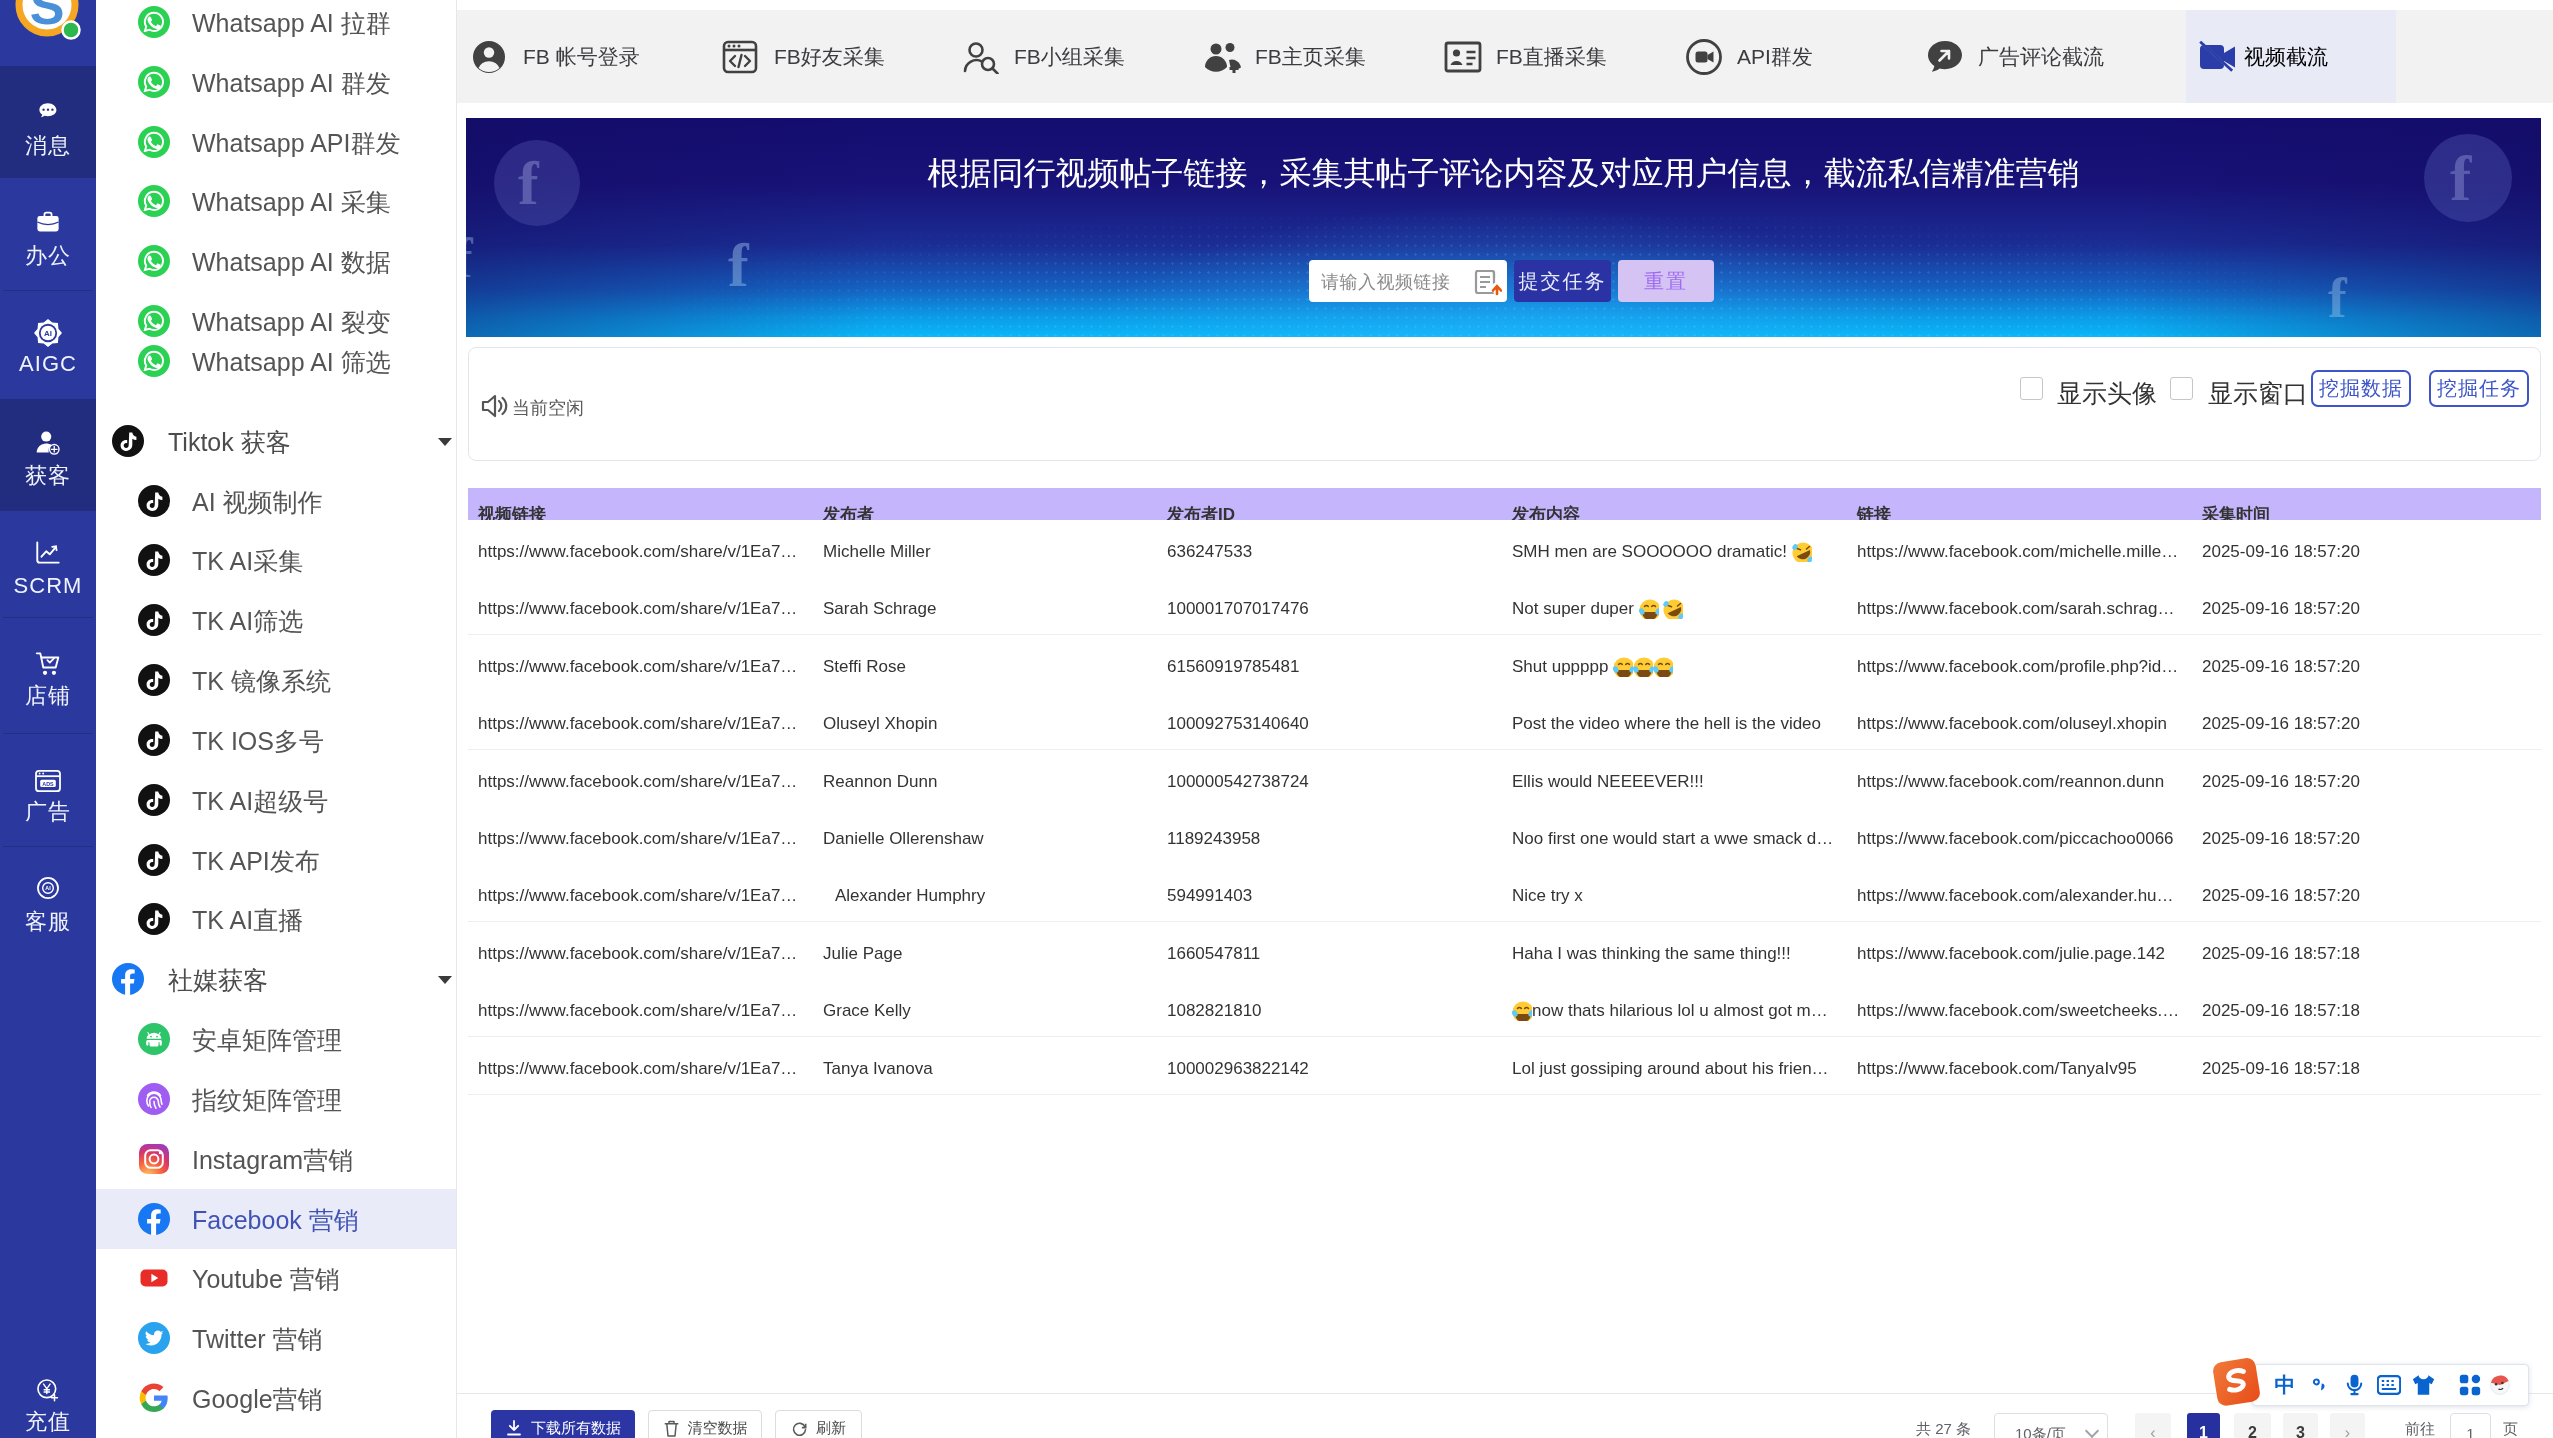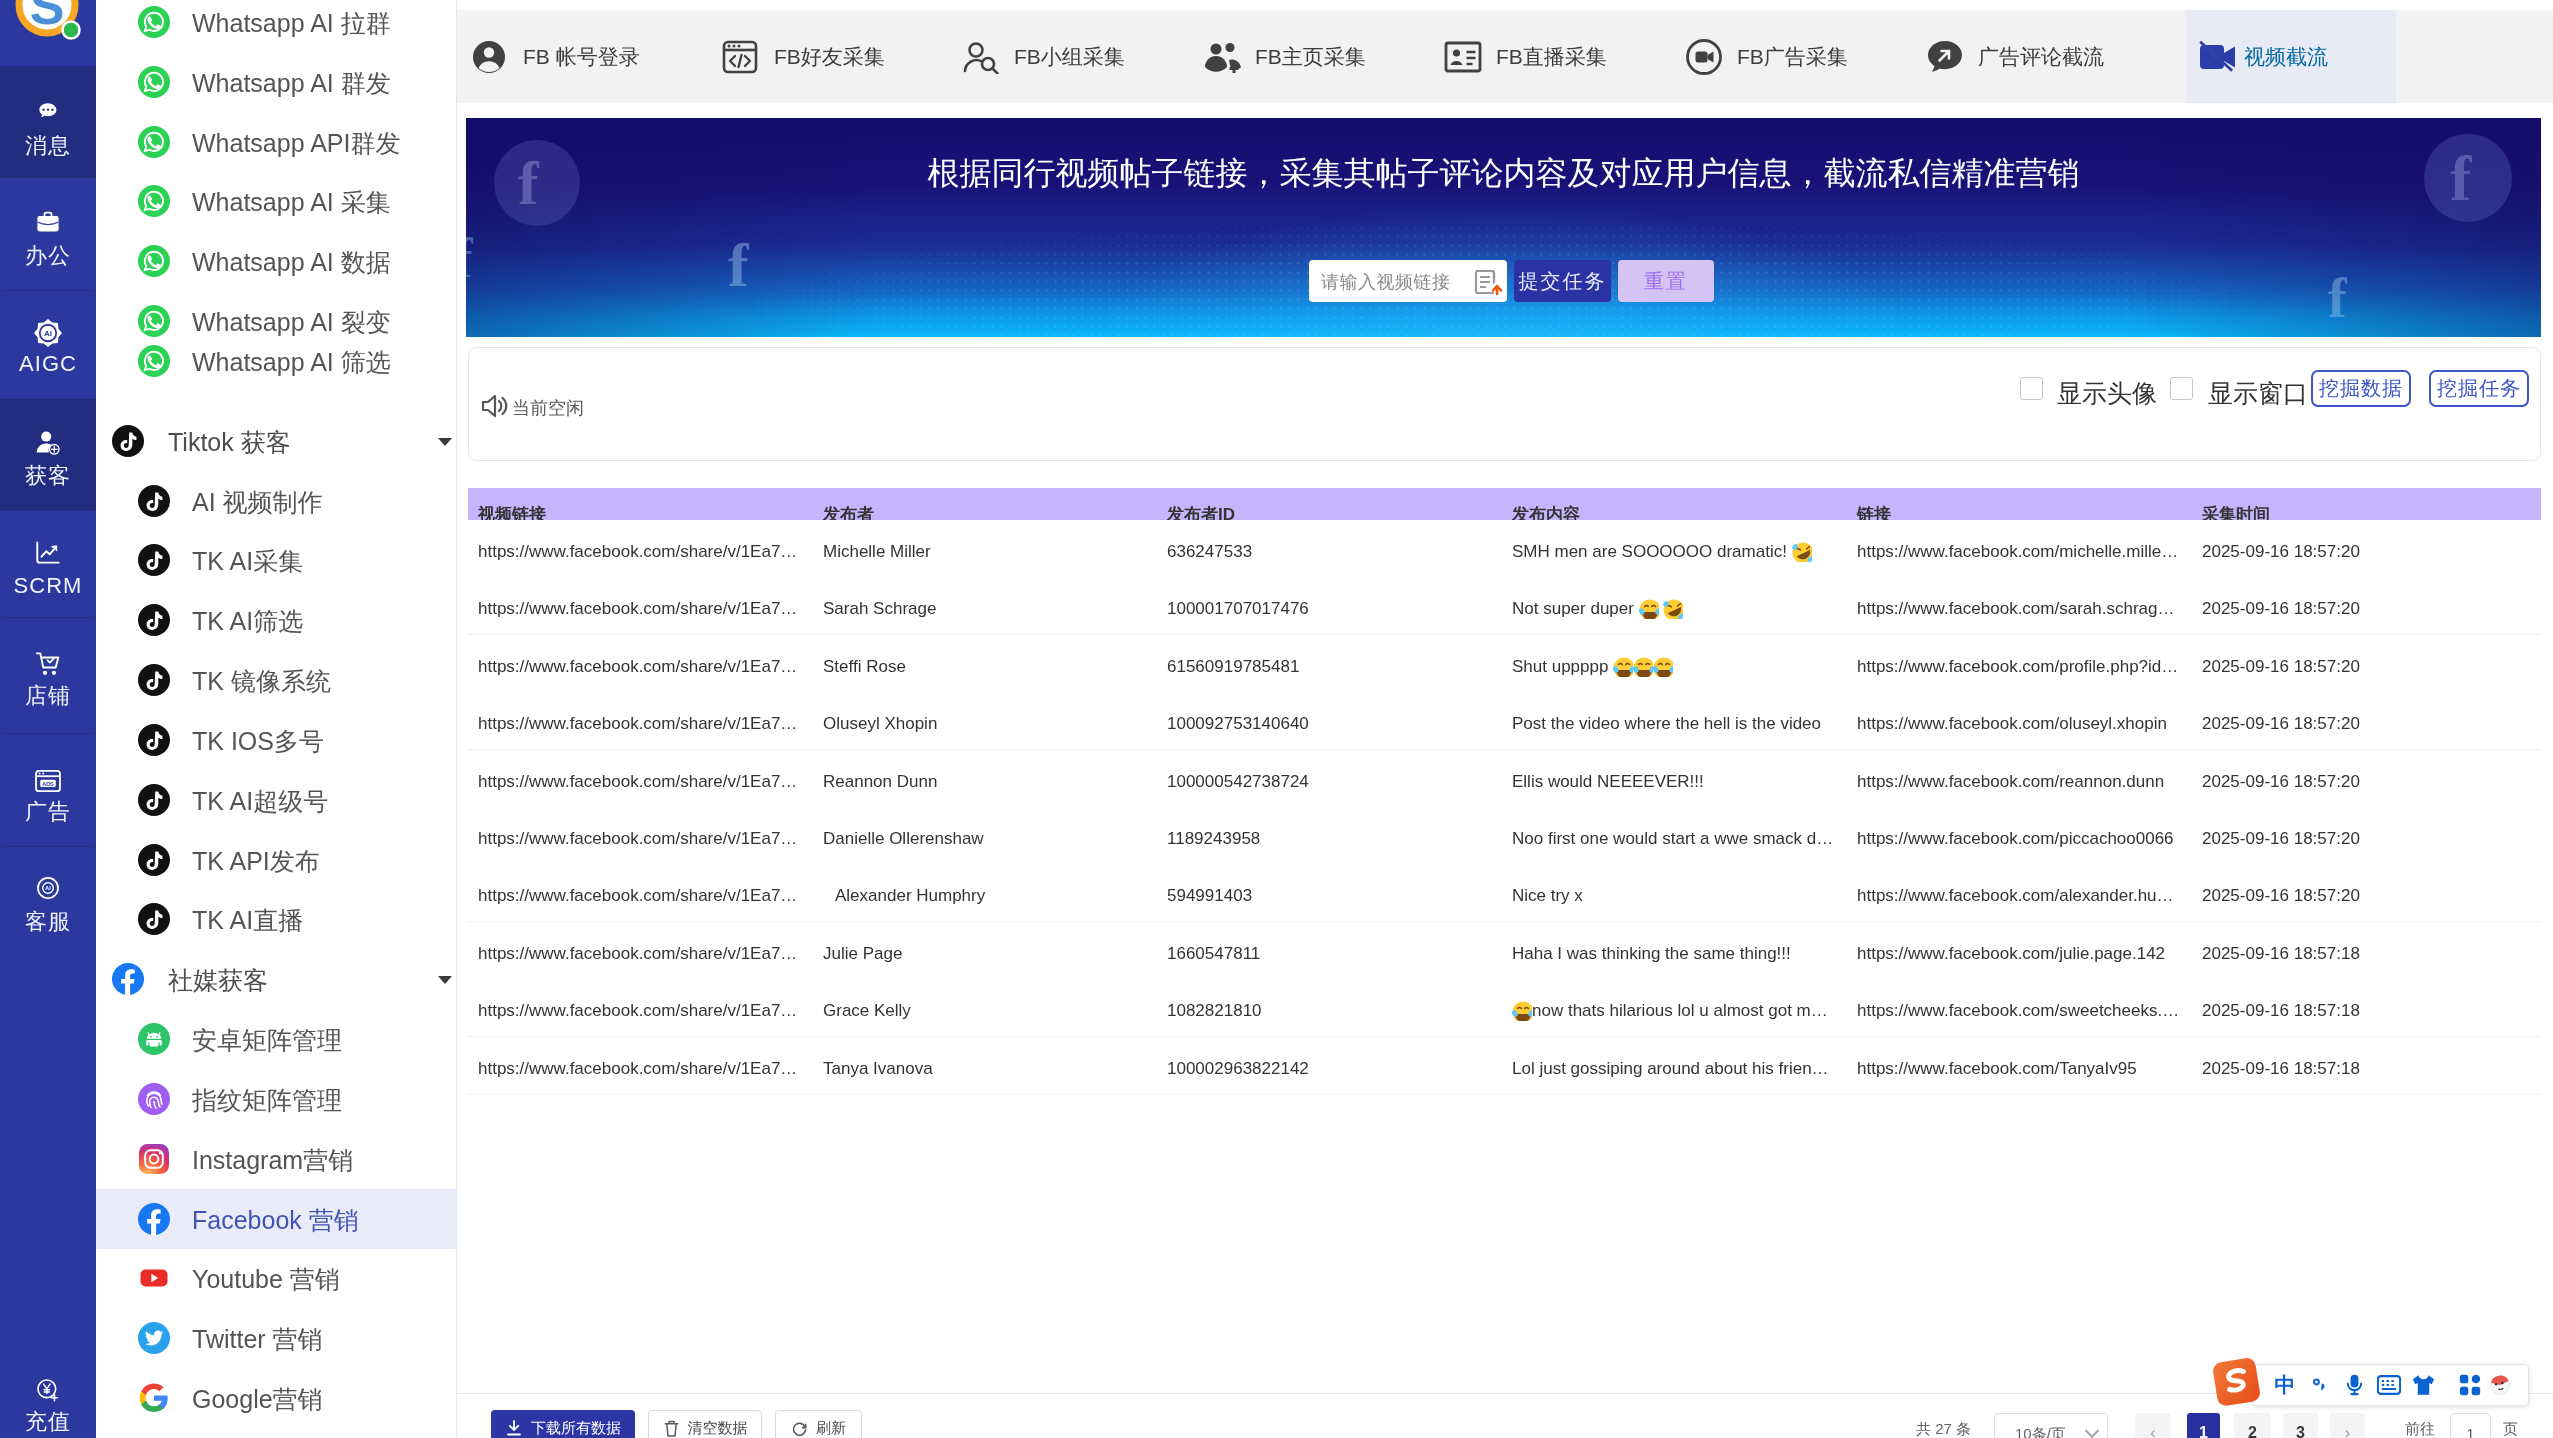--- a/index.html
+++ b/index.html
@@ -19,21 +19,21 @@
 .mitem.sub svg.mic { left:42px; }
 .mitem.sub .mtx { left:96px; }
 .mitem .arr { position:absolute; left:342px; top:27px; width:0; height:0; border-left:7px solid transparent; border-right:7px solid transparent; border-top:8px solid #3a3a3a; }
 .mitem.sel .mtx { color:#4053b4; }
 #main { position:absolute; left:457px; top:0; width:2096px; height:1438px; background:#fff; }
 #tabbar { position:absolute; left:0; top:10px; width:2096px; height:93px; background:#f2f2f2; }
 .tab { position:absolute; top:0; height:93px; }
 .tab svg { position:absolute; top:50%; transform:translateY(-50%); left:0; }
 .tab .ttx { position:absolute; top:50%; transform:translateY(-50%); font-size:21px; color:#3c3c40; white-space:nowrap; }
 .tab.active { background:#e8eaf6; }
-.tab.active .ttx { color:#0369a1; }
+.tab.active .ttx { color:#000000; }
 #banner { position:absolute; left:9px; top:118px; width:2075px; height:219px; overflow:hidden;
   background:linear-gradient(180deg,#140d70 0%,#181278 30%,#1b2d94 58%,#1563c2 78%,#0b9ce8 91%,#09b8f8 100%); }
 #bglow { position:absolute; left:26%; top:30%; width:48%; height:160%; background:radial-gradient(ellipse at center, rgba(45,180,255,.5), rgba(45,180,255,0) 62%); }
 #bdots { position:absolute; left:0; top:60px; width:2075px; height:159px; background-image:radial-gradient(rgba(140,215,255,.32) 1.1px, transparent 1.2px); background-size:9px 9px; opacity:.5; -webkit-mask-image:radial-gradient(ellipse 60% 90% at 50% 85%, #000 40%, transparent 75%); mask-image:radial-gradient(ellipse 60% 90% at 50% 85%, #000 40%, transparent 75%); }
 .fdec { position:absolute; color:#8f93d6; opacity:.5; font-weight:bold; font-family:"Liberation Serif",serif; }
 #banner h1 { position:absolute; left:0; top:34px; width:2075px; text-align:center; color:#fff; font-size:32px; font-weight:500; letter-spacing:0; }
 #vinput { position:absolute; left:843px; top:142px; width:198px; height:42px; background:#fff; border-radius:4px; }
 #vinput .ph { position:absolute; left:12px; top:10px; font-size:18px; color:#8a8a8a; letter-spacing:.5px; }
 #vinput svg { position:absolute; right:5px; top:5px; }
 #btn-submit { position:absolute; left:1048px; top:142px; width:97px; height:42px; background:#2b32a3; border-radius:4px; color:#e8ecfa; font-size:20px; text-align:center; line-height:42px; letter-spacing:2px; }
@@ -394,21 +394,21 @@
 <path d="M31 24v9M26.5 28.5h9" stroke="#414141" stroke-width="3"></path>
         </svg>
         <span class="ttx" style="left:52px;">FB主页采集</span>
       </div>
 <div class="tab" style="left:1228px;width:230px;">
         <svg width="38" height="38" viewBox="0 0 38 38" style="" xmlns="http://www.w3.org/2000/svg">
           <circle cx="19" cy="19" r="16.5" fill="none" stroke="#414141" stroke-width="2.8"></circle>
 <rect x="10.5" y="13.5" width="12" height="11" rx="2.5" fill="#414141"></rect>
 <path d="M22.5 17l6-3.5v11l-6-3.5z" fill="#414141"></path>
         </svg>
-        <span class="ttx" style="left:52px;">FB广告采集</span>
+        <span class="ttx" style="left:52px;">API群发</span>
       </div>
 <div class="tab" style="left:1469px;width:230px;">
         <svg width="38" height="36" viewBox="0 0 38 36" style="" xmlns="http://www.w3.org/2000/svg">
           <path d="M19 2C9.6 2 2 8.3 2 16.1c0 4.5 2.5 8.5 6.4 11a12 12 0 0 1-2.6 5.6c3-.3 5.7-1.4 7.8-3.1 1.7.4 3.5.6 5.4.6 9.4 0 17-6.3 17-14.1S28.4 2 19 2z" fill="#414141"></path>
 <path d="M13.5 21.5L23 12m0 0h-7.5M23 12v7.5" stroke="#f2f2f2" stroke-width="2.6" fill="none" stroke-linecap="round"></path>
         </svg>
         <span class="ttx" style="left:52px;">广告评论截流</span>
       </div>
 <div class="tab active" style="left:1729px;width:210px;">
         <div style="position:absolute;left:12px;top:50%;transform:translateY(-50%);width:40px;height:36px;">

